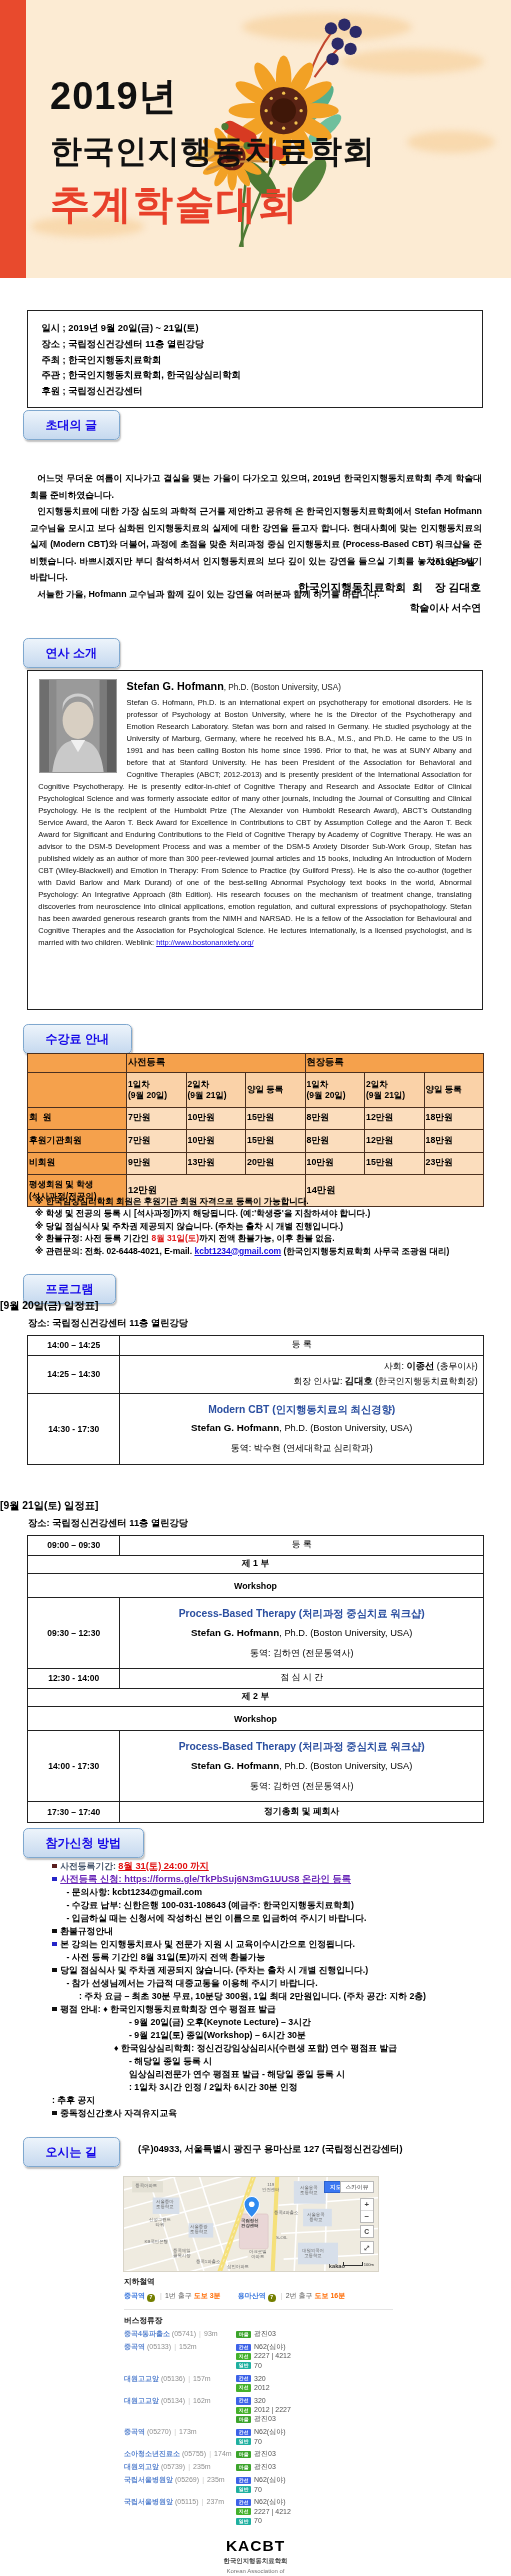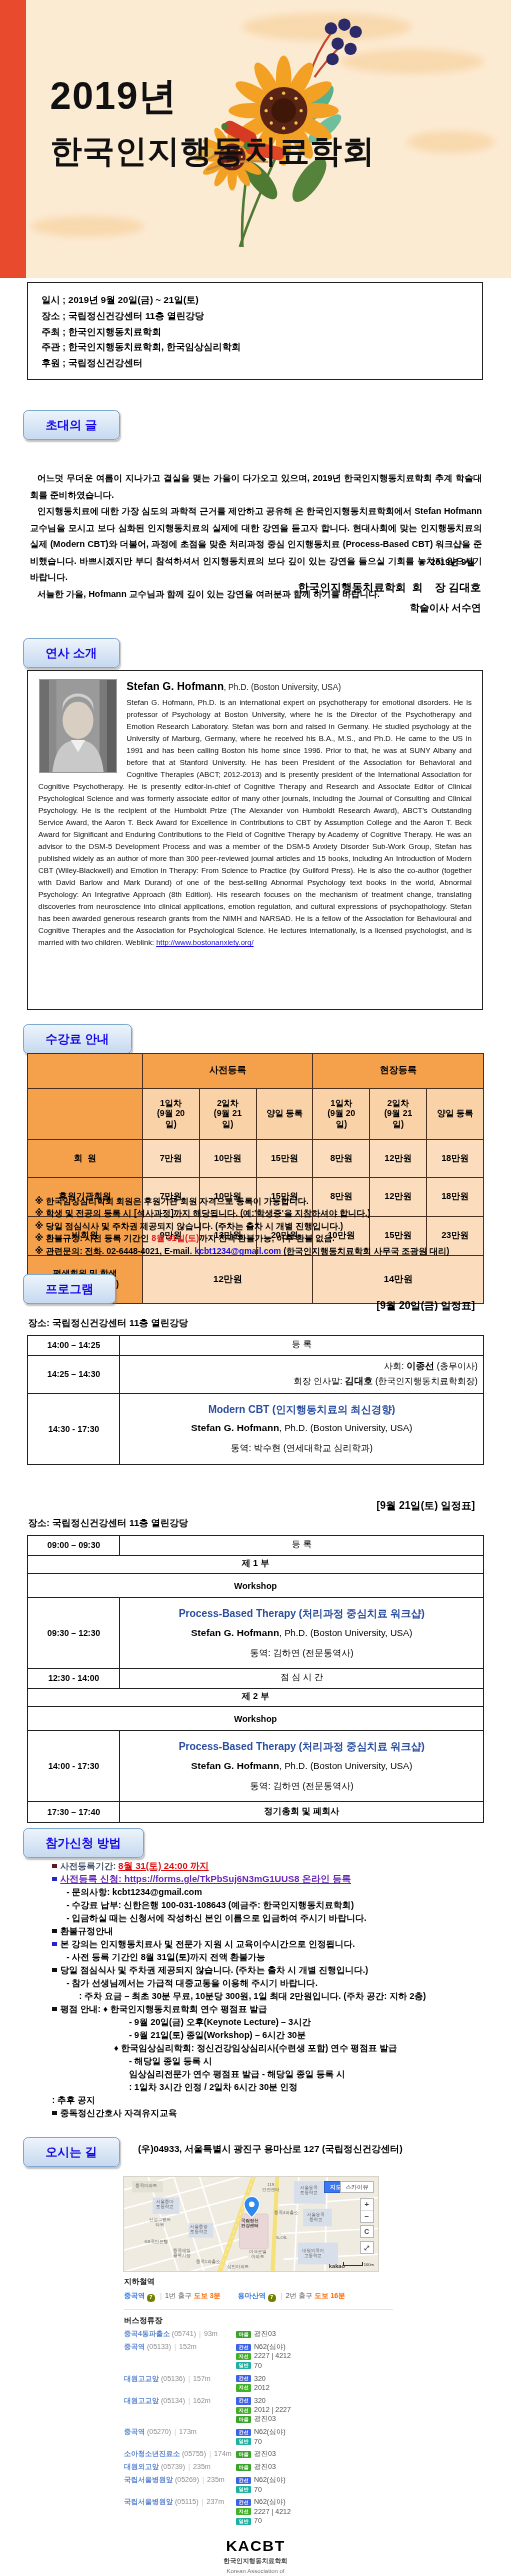--- a/index.html
+++ b/index.html
@@ -16,55 +16,55 @@
   .title-block{position:absolute;left:50px;top:77px;line-height:1;}
   .t-year{font-size:38px;font-weight:800;letter-spacing:1px;color:#111;}
   .t-org{font-size:32px;font-weight:800;letter-spacing:0.5px;color:#111;margin-top:19.6px;}
   .t-event{font-size:40px;font-weight:800;letter-spacing:1.5px;color:#E8402A;margin-top:17.5px;}
   .flowers{position:absolute;left:155px;top:0;}
   .badge{position:absolute;left:23px;display:inline-block;padding:5.7px 21.6px;border-radius:5.2px;
          background:linear-gradient(#EDF4FB,#C6D9EF);border:0.5px solid #7FA8CF;color:#1508E8;
          font-size:12px;font-weight:800;box-shadow:1px 1.5px 1.5px rgba(120,120,120,.45);}
   .ws-pre{white-space:pre;}
   
-  .info-box{position:absolute;top:282px;left:27px;width:456px;border:0.8px solid #222;
+  .info-box{position:absolute;top:310px;left:27px;width:456px;border:0.8px solid #222;
             padding:8.2px 0 7.2px 13.4px;box-sizing:border-box;}
   .info-line{font-size:9.3px;font-weight:700;line-height:14.4px;margin:1.5px 0;}
   
   .invite-text{position:absolute;top:470px;left:30px;width:452px;font-size:8.8px;font-weight:600;
                line-height:16.5px;text-align:justify;}
   .invite-text p{margin:0;text-indent:7.2px;}
   .invite-date{position:absolute;top:557px;right:36px;font-size:8.8px;font-weight:600;}
   .signoff1{position:absolute;top:581px;right:30px;font-size:10.8px;font-weight:800;}
   .signoff2{position:absolute;top:602px;right:30px;font-size:9.8px;font-weight:700;}
   
   .speaker-box{position:absolute;top:670px;left:27px;width:456px;height:340px;border:0.8px solid #222;
                padding:7.2px 10.3px;box-sizing:border-box;overflow:hidden;}
   .photo{float:left;width:76px;height:92px;margin:1px 9.3px 3.1px 1px;border:0.5px solid #999;}
   .sp-name-row{margin:2.1px 0 5.2px 0;}
   .sp-name{font-size:10.8px;font-weight:800;}
   .sp-cred{font-size:8.2px;font-weight:400;color:#222;}
   .sp-bio{font-size:7.5px;line-height:12px;text-align:justify;color:#111;}
   .sp-link{color:#1A0DE0;text-decoration:underline;}
   
   .fee-table{position:absolute;top:1053px;left:27px;width:457px;border-collapse:collapse;table-layout:fixed;}
-  .fee-table td{border:0.7px solid #4a3категория020;border:0.7px solid #4a3020;text-align:center;
-                font-size:8.8px;font-weight:700;padding:9px;}
+  .fee-table td{border:0.7px solid #4a3категория020;border:0.7px solid #4a3020;
+                font-size:8.8px;font-weight:700;padding:1px;}
   .fh td{background:#F5A14C;height:15.5px;font-size:9.3px;}
   .fee-table td.lbl{background:#F5A14C;}
   .fs td{background:#FAD2A8;height:32px;font-size:8.5px;line-height:10.8px;}
   .fd td{background:#FBDDBD;height:19.6px;}
   .fl td{height:29px;background:#FBDDBD;font-size:9.3px;}
   .fl td.lbl{font-size:8.5px;line-height:11.3px;}
   .fee-notes{position:absolute;top:1194px;left:35px;font-size:8.5px;font-weight:600;line-height:12px;}
   .fee-notes div{margin:0.5px 0;}
   .red-b{color:#E02020;}
   .mail-link{color:#1A0DE0;text-decoration:underline;}
   
-  .day-title{position:absolute;left:0;width:475px;text-align:right;font-size:10.3px;font-weight:800;}
+  .day-title{position:absolute;left:0;width:475px;text-align:left;font-size:10.3px;font-weight:800;}
   .venue{position:absolute;left:28px;font-size:9.3px;font-weight:800;}
   .sched{position:absolute;left:27px;width:457px;border-collapse:collapse;table-layout:fixed;}
   .sched td{border:0.8px solid #222;font-size:8.8px;padding:2.1px 5.2px;vertical-align:middle;}
   .sched .time{width:81px;text-align:center;font-weight:600;font-size:8.5px;}
   .c{text-align:center;}
   .r{text-align:right;}
   .full-row{font-weight:800;font-size:9.3px;text-align:center;}
   .lect-title{color:#2B4FA0;font-weight:800;font-size:10.3px;text-align:center;margin:3.1px 0 5.2px 0;}
   .lect-sp{text-align:center;font-size:9.3px;margin-bottom:9.3px;}
   .lect-sp b{font-size:9.8px;}
@@ -231,20 +231,21 @@
       <g>
         <rect x="130" y="245" width="70" height="26" rx="13" fill="#D73A22" transform="rotate(28 165 258)"></rect>
         <rect x="175" y="280" width="78" height="26" rx="13" fill="#E04526" transform="rotate(12 214 293)"></rect>
         <circle cx="136" cy="246" r="7" fill="#4E7A34"></circle>
           <circle cx="179" cy="283" r="7" fill="#4E7A34"></circle>
       </g>
     </svg>
     <div class="title-block">
       <div class="t-year">2019년</div>
       <div class="t-org">한국인지행동치료학회</div>
+      <div class="t-event">추계학술대회</div>
     </div>
   </div>
 
   <div class="info-box">
     <div class="info-line">일시 ; 2019년 9월 20일(금) ~ 21일(토)</div>
     <div class="info-line">장소 ; 국립정신건강센터 11층 열린강당</div>
     <div class="info-line">주최 ; 한국인지행동치료학회</div>
     <div class="info-line">주관 ; 한국인지행동치료학회, 한국임상심리학회</div>
     <div class="info-line">후원 ; 국립정신건강센터</div>
   </div>
@@ -436,21 +437,21 @@
     <div><span class="blt blt-blue"></span><a class="reg-link" href="#">사전등록 신청: https://forms.gle/TkPbSuj6N3mG1UUS8 온라인 등록</a></div>
     <div class="ind1">- 문의사항: kcbt1234@gmail.com</div>
     <div class="ind1"><span>- 수강료 납부: </span><b>신한은행 100-031-108643 (예금주: 한국인지행동치료학회)</b></div>
     <div class="ind1">- 입금하실 때는 신청서에 작성하신 본인 이름으로 입금하여 주시기 바랍니다.</div>
     <div><span class="blt blt-black"></span><span>환불규정안내</span></div>
     <div><span class="blt blt-blue"></span><span>본 강의는 인지행동치료사 및 전문가 지원 시 교육이수시간으로 인정됩니다.</span></div>
     <div class="ind1">- 사전 등록 기간인 8월 31일(토)까지 전액 환불가능</div>
     <div><span class="blt blt-black"></span><span>당일 점심식사 및 주차권 제공되지 않습니다. (주차는 출차 시 개별 진행입니다.)</span></div>
     <div class="ind1">- 참가 선생님께서는 가급적 대중교통을 이용해 주시기 바랍니다.</div>
     <div class="ind2">: 주차 요금 – 최초 30분 무료, 10분당 300원, 1일 최대 2만원입니다. (주차 공간: 지하 2층)</div>
-    <div><span class="blt blt-black"></span><span>평점 안내: ♦ 한국인지행동치료학회 연수 평점표 발급</span></div>
+    <div><span class="blt blt-black"></span><span>평점 안내: ♦ 한국인지행동치료학회장 연수 평점표 발급</span></div>
     <div class="ind3">- 9월 20일(금) 오후(Keynote Lecture) – 3시간</div>
     <div class="ind3">- 9월 21일(토) 종일(Workshop) – 6시간 30분</div>
     <div class="ind4">♦ 한국임상심리학회: 정신건강임상심리사(수련생 포함) 연수 평점표 발급</div>
     <div class="ind3">- 해당일 종일 등록 시</div>
     <div class="ind3">임상심리전문가 연수 평점표 발급 - 해당일 종일 등록 시</div>
     <div class="ind3">: 1일차 3시간 인정 / 2일차 6시간 30분 인정</div>
     <div>: 추후 공지</div>
     <div><span class="blt blt-black"></span><span>중독정신간호사 자격유지교육</span></div>
   </div>
 

